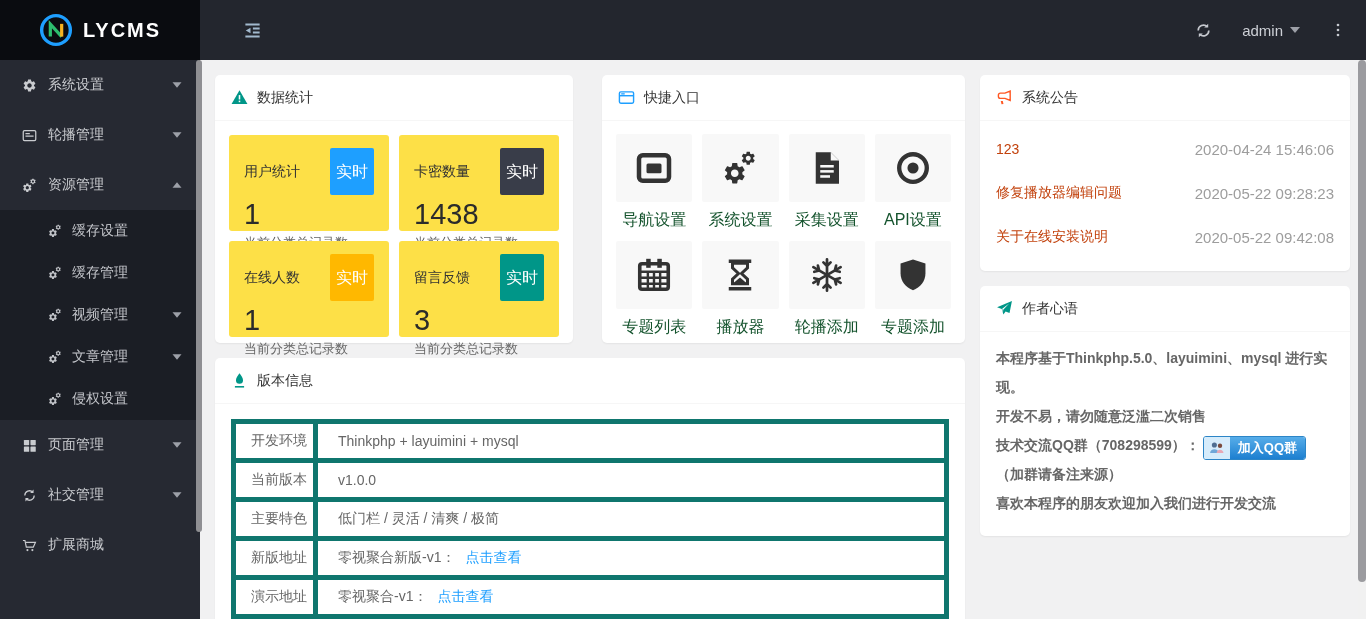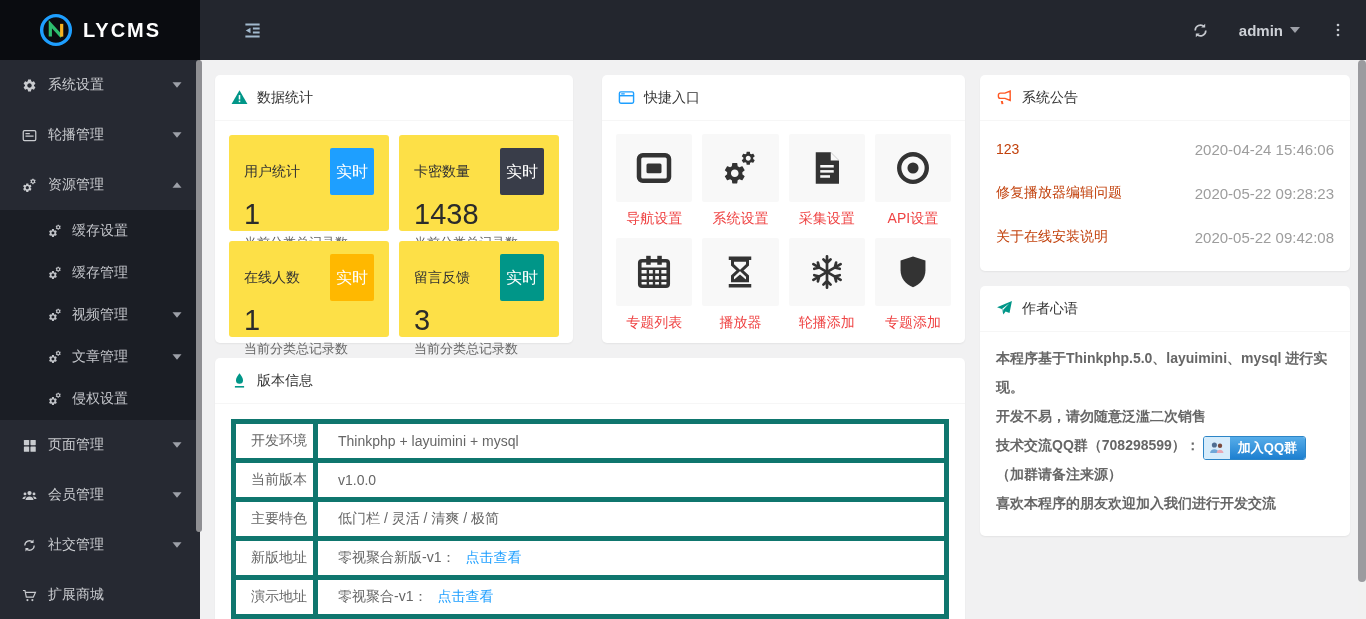--- a/index.html
+++ b/index.html
@@ -3,21 +3,21 @@
 <meta charset="utf-8">
 <style>
   * { margin:0; padding:0; box-sizing:border-box; }
   body { font-family:"Liberation Sans","DejaVu Sans",sans-serif; font-size:14px; }
   .root { position:relative; width:1366px; height:619px; background:#f1f1f2; overflow:hidden; }
 
   
   .hdr { position:absolute; top:0; left:0; width:1366px; height:60px; background:#23262e; display:flex; z-index:5; }
   .hdr-logo { width:200px; height:60px; background:#0a0c10; display:flex; align-items:center; justify-content:center; gap:10px; }
   .logo-text { color:#fff; font-size:20px; font-weight:bold; letter-spacing:2px; }
-  .hdr-rest { flex:1; display:flex; align-items:center;font-weight:bold; }
+  .hdr-rest { flex:1; display:flex; align-items:center; }
   .fold-btn { margin-left:43px; color:#a2b9ce; display:flex; cursor:pointer; }
   .hdr-right { margin-left:auto; display:flex; align-items:center; gap:30px; padding-right:20px; color:#c6c9cf; }
   .refresh-btn, .more-btn { display:flex; cursor:pointer; color:#c6c9cf; }
   .user-btn { display:flex; align-items:center; gap:7px; color:#cdd0d6; font-size:15px; cursor:pointer; }
   .caret { width:0; height:0; border-left:5px solid transparent; border-right:5px solid transparent; border-top:6px solid #9da0a8; display:inline-block; }
   .caret.up { border-top:none; border-bottom:6px solid #9da0a8; }
 
   
   .sidebar { position:absolute; top:60px; left:0; width:200px; height:559px; background:#262932; color:#c9cbcf; }
   .nav-item { position:relative; height:50px; display:flex; align-items:center; padding-left:22px; font-size:14px; cursor:pointer; }
@@ -49,21 +49,21 @@
   .b-blue { background:#1E9FFF; } .b-dark { background:#393D49; } .b-orange { background:#FFB800; } .b-teal { background:#009688; }
   .stat-value { font-size:29px; color:#2b2b2b; margin-top:2px; line-height:34px; }
   .stat-cap { font-size:13px; color:#666; margin-top:3px; }
 
   
   .p-quick { width:370px; height:268px; }
   .quick-body { padding:13px 14px; display:grid; grid-template-columns:repeat(4,1fr); gap:10px 10px; }
   .quick-item { text-align:center; cursor:pointer; }
   .quick-tile { background:#f8f8f8; border-radius:2px; height:68px; display:flex; align-items:center; justify-content:center; color:#333; }
   .quick-tile .qic { width:36px; height:36px; }
-  .quick-label { font-size:14px; color:#ef4444; margin-top:8px; }
+  .quick-label { font-size:16px; color:#14532d; margin-top:8px; }
 
   
   .p-version { width:750px; height:270px; }
   .vtable { width:718px; margin:15px 16px; border-collapse:collapse; }
   .vtable td { border:5px solid #0f766e; height:39px; font-size:14px; color:#666; }
   .vtable td.lbl { width:82px; padding-left:15px; color:#666; }
   .vtable td.val { padding-left:20px; }
   .vlink { color:#1E9FFF; margin-left:10px; cursor:pointer; }
 
   
@@ -306,27 +306,20 @@
             <use href="#i-cogs"></use>
           </svg>
         <span>侵权设置</span>
       </div>
     </div>
     <div class="nav-item">
       <svg class="ic">
           <use href="#i-grid"></use>
         </svg>
       <span>页面管理</span>
-      <i class="caret"></i>
-    </div>
-    <div class="nav-item">
-      <svg class="ic">
-          <use href="#i-users"></use>
-        </svg>
-      <span>会员管理</span>
       <i class="caret"></i>
     </div>
     <div class="nav-item">
       <svg class="ic">
           <use href="#i-recycle"></use>
         </svg>
       <span>社交管理</span>
       <i class="caret"></i>
     </div>
     <div class="nav-item">

